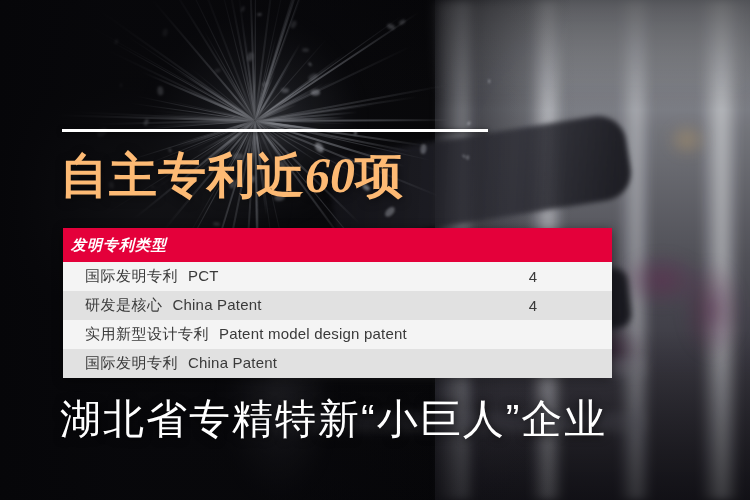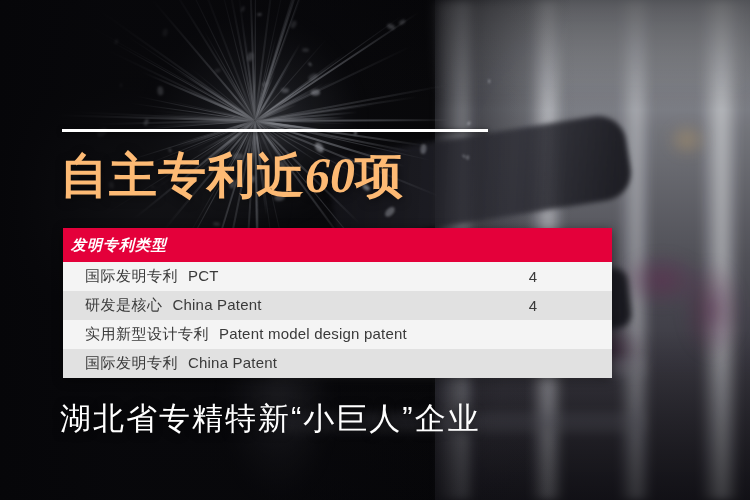--- a/index.html
+++ b/index.html
@@ -131,21 +131,21 @@
   .trow{display:flex;align-items:center;height:29px;font-size:15px;color:#3a3a3a;}
   .trow.odd{background:#f4f4f4;}
   .trow.even{background:#e1e1e1;}
   .trow .c1{padding-left:22px;flex:1;white-space:nowrap;}
   .trow .c1 .cn{letter-spacing:.5px;}
   .trow .c1 .en{margin-left:10px;letter-spacing:.2px;}
   .trow .c2{width:150px;text-align:center;padding-right:4px;font-size:15px;color:#3a3a3a;}
 
   .footline{
     position:absolute;left:60px;top:399px;
-    font-size:31px;line-height:40px;color:#ffffff;letter-spacing:2px;
+    font-size:41px;line-height:40px;color:#ffffff;letter-spacing:2px;
     font-weight:400;white-space:nowrap;
     text-shadow:0 1px 8px rgba(0,0,0,.8);
   }
 </style>
 </head>
 <body>
 
 <div class="stage">
 
   <div class="bg">

